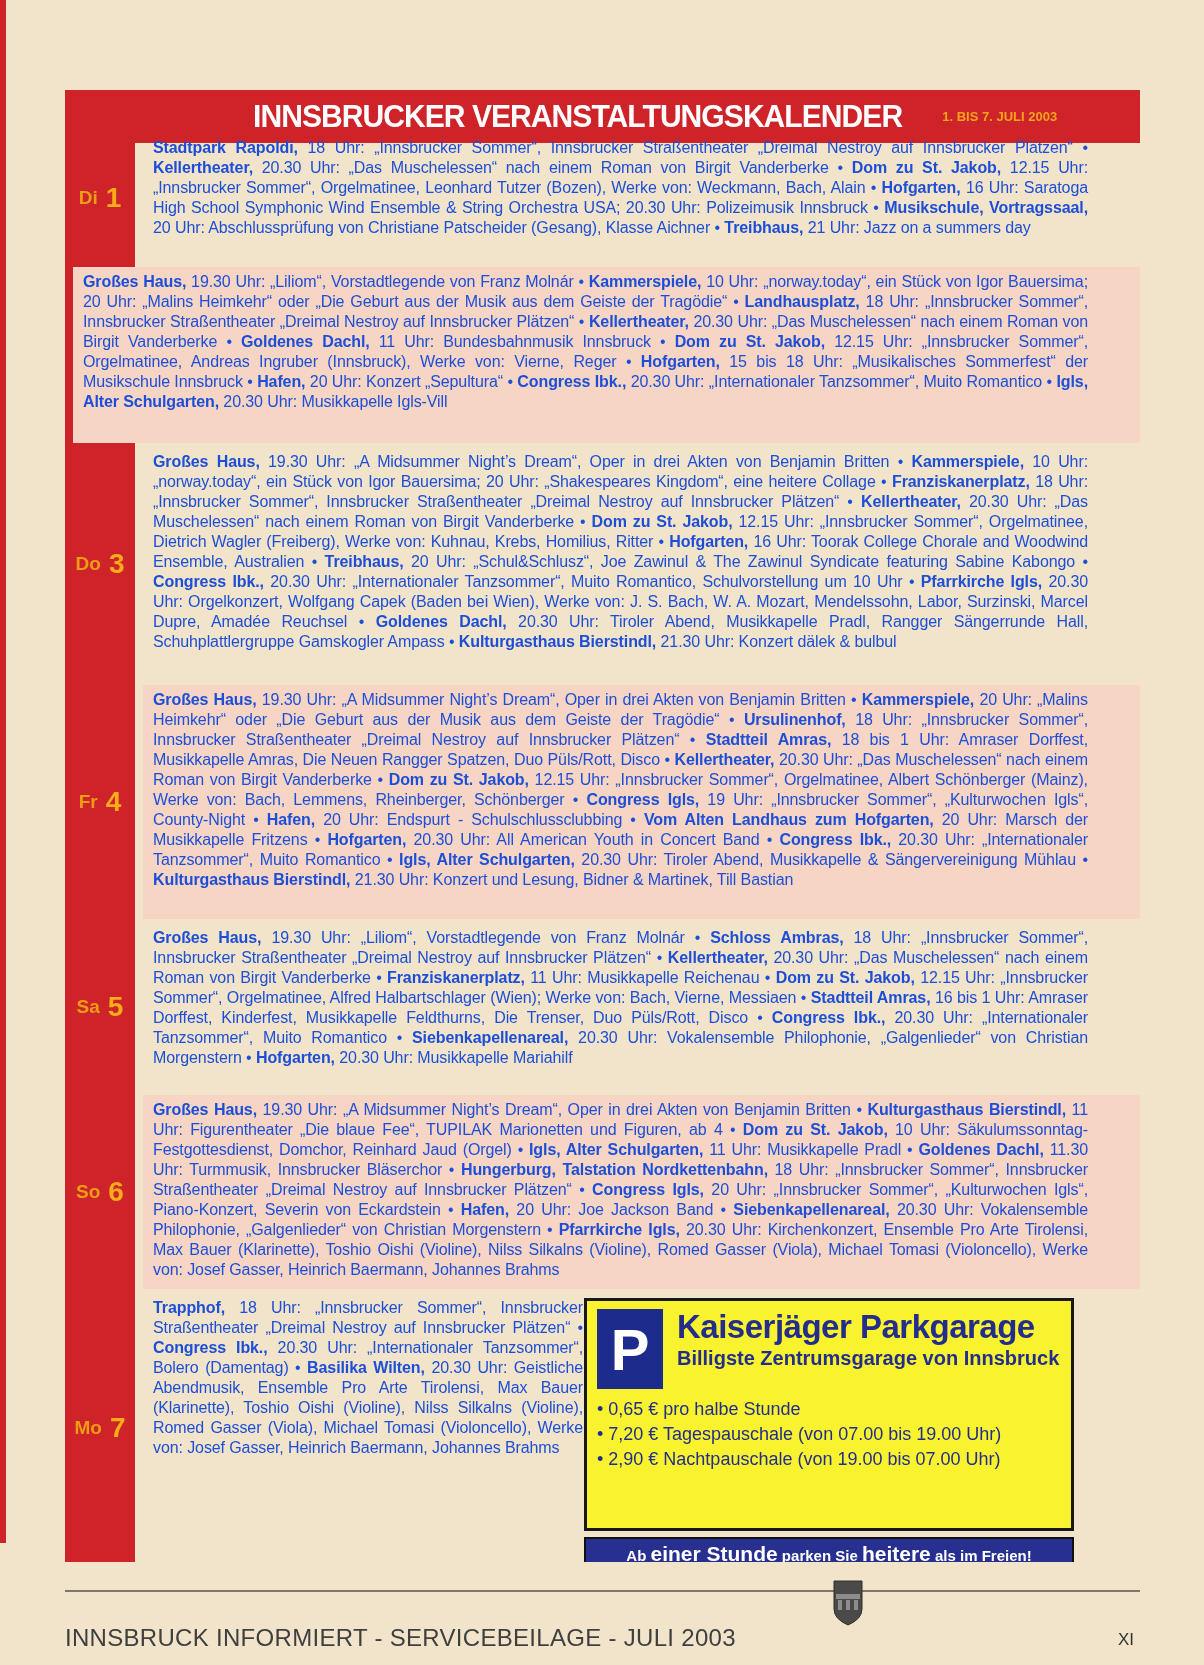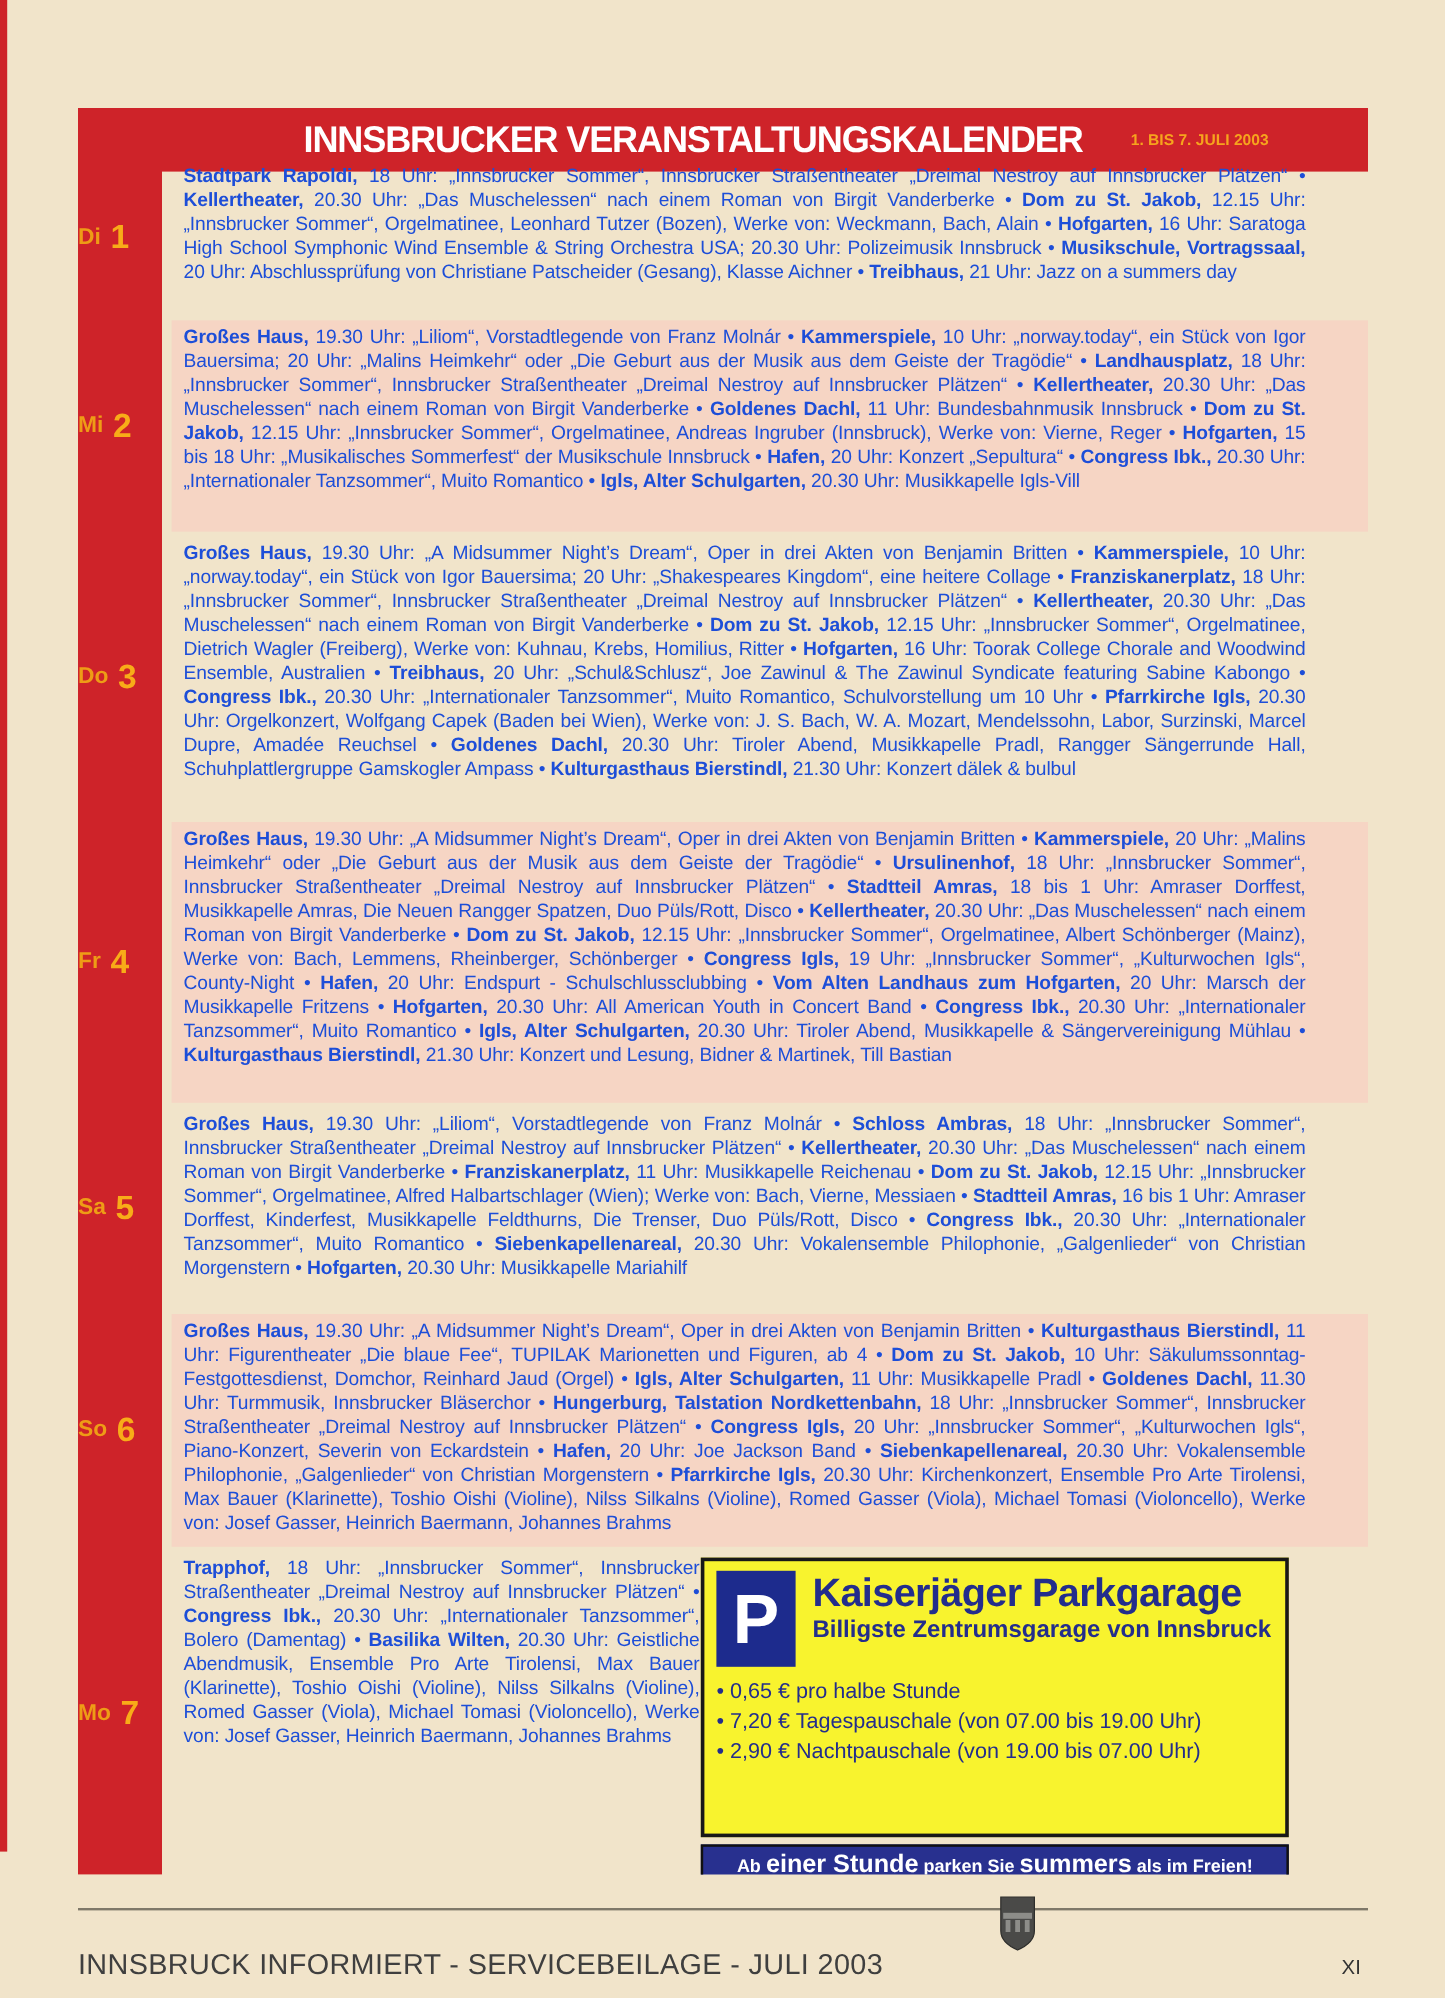--- a/index.html
+++ b/index.html
@@ -28,21 +28,21 @@
     margin-left:20px;color:#f6a41d;font-weight:bold;font-size:13px;white-space:nowrap;
   }
 
   
   .day-strip{position:absolute;left:65px;top:90px;width:70px;height:1472px;background:#ce2329}
 
   
   .rows{position:absolute;left:65px;top:133px;width:1075px}
   .row{display:flex;margin-bottom:4px}
   .day-cell{
-    width:70px;flex:none;display:flex;align-items:center;gap:8px;
+    width:70px;flex:none;display:flex;align-items:center;justify-content:center;gap:8px;
   }
   .day-abbr{color:#ee9c16;font-weight:bold;font-size:19px}
   .day-num{color:#f8ac18;font-weight:bold;font-size:28px}
   .row-content{
     flex:1;margin-left:8px;padding:5px 52px 0 10px;overflow:hidden;
   }
   .row-di{height:130px}.row-mi{height:176px}.row-do{height:234px}
   .row-fr{height:234px}.row-sa{height:168px}.row-so{height:194px}.row-mo{height:269px}
   .row-mi .row-content,.row-fr .row-content,.row-so .row-content{background:#f6d5c4}
   .entries{
@@ -105,24 +105,20 @@
     <div class="day-cell">
       <span class="day-abbr">Di</span>
       <span class="day-num">1</span>
     </div>
     <div class="row-content">
       <p class="entries"><b>Stadtpark Rapoldi,</b><span> 18 Uhr: „Innsbrucker Sommer“, Innsbrucker Straßentheater „Dreimal Nestroy auf Innsbrucker Plätzen“ • </span><b>Kellertheater,</b><span> 20.30 Uhr: „Das Muschelessen“ nach einem Roman von Birgit Vanderberke • </span><b>Dom zu St. Jakob,</b><span> 12.15 Uhr: „Innsbrucker Sommer“, Orgelmatinee, Leonhard Tutzer (Bozen), Werke von: Weckmann, Bach, Alain • </span><b>Hofgarten,</b><span> 16 Uhr: Saratoga High School Symphonic Wind Ensemble &amp; String Orchestra USA; 20.30 Uhr: Polizeimusik Innsbruck • </span><b>Musikschule, Vortragssaal,</b><span> 20 Uhr: Abschlussprüfung von Christiane Patscheider (Gesang), Klasse Aichner • </span><b>Treibhaus,</b><span> 21 Uhr: Jazz on a summers day</span></p>
     </div>
   </div>
 
   <div class="row row-mi">
-    <div class="day-cell">
-      <span class="day-abbr">Mi</span>
-      <span class="day-num">2</span>
-    </div>
     <div class="row-content">
       <p class="entries"><b>Großes Haus,</b><span> 19.30 Uhr: „Liliom“, Vorstadtlegende von Franz Molnár • </span><b>Kammerspiele,</b><span> 10 Uhr: „norway.today“, ein Stück von Igor Bauersima; 20 Uhr: „Malins Heimkehr“ oder „Die Geburt aus der Musik aus dem Geiste der Tragödie“ • </span><b>Landhausplatz,</b><span> 18 Uhr: „Innsbrucker Sommer“, Innsbrucker Straßentheater „Dreimal Nestroy auf Innsbrucker Plätzen“ • </span><b>Kellertheater,</b><span> 20.30 Uhr: „Das Muschelessen“ nach einem Roman von Birgit Vanderberke • </span><b>Goldenes Dachl,</b><span> 11 Uhr: Bundesbahnmusik Innsbruck • </span><b>Dom zu St. Jakob,</b><span> 12.15 Uhr: „Innsbrucker Sommer“, Orgelmatinee, Andreas Ingruber (Innsbruck), Werke von: Vierne, Reger • </span><b>Hofgarten,</b><span> 15 bis 18 Uhr: „Musikalisches Sommerfest“ der Musikschule Innsbruck • </span><b>Hafen,</b><span> 20 Uhr: Konzert „Sepultura“ • </span><b>Congress Ibk.,</b><span> 20.30 Uhr: „Internationaler Tanzsommer“, Muito Romantico • </span><b>Igls, Alter Schulgarten,</b><span> 20.30 Uhr: Musikkapelle Igls-Vill</span></p>
     </div>
   </div>
 
   <div class="row row-do">
     <div class="day-cell">
       <span class="day-abbr">Do</span>
       <span class="day-num">3</span>
     </div>
@@ -179,21 +175,21 @@
                 <div class="ad-title">Kaiserjäger Parkgarage</div>
                 <div class="ad-tag">Billigste Zentrumsgarage von Innsbruck</div>
               </div>
             </div>
             <ul class="ad-bullets">
               <li>• 0,65 € pro halbe Stunde</li>
               <li>• 7,20 € Tagespauschale (von 07.00 bis 19.00 Uhr)</li>
               <li>• 2,90 € Nachtpauschale (von 19.00 bis 07.00 Uhr)</li>
             </ul>
           </div>
-          <div class="ad-banner"><span class="sm">Ab </span><span class="lg">einer Stunde</span><span class="sm"> parken Sie </span><span class="lg">summers</span><span class="sm"> als im Freien!</span></div>
+          <div class="ad-banner"><span class="sm">Ab </span><span class="lg">einer Stunde</span><span class="sm"> parken Sie </span><span class="lg">heitere</span><span class="sm"> als im Freien!</span></div>
         </div>
       </div>
     </div>
   </div>
 
 </div>
 
 <div class="footer-rule"></div>
 <div class="footer-left">INNSBRUCK INFORMIERT - SERVICEBEILAGE - JULI 2003</div>
 <div class="crest">

